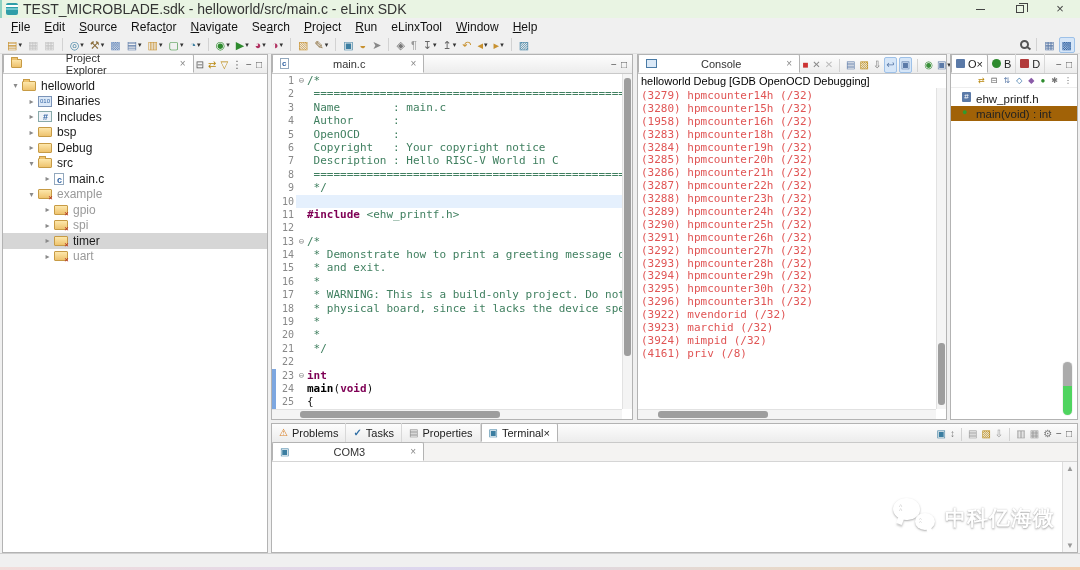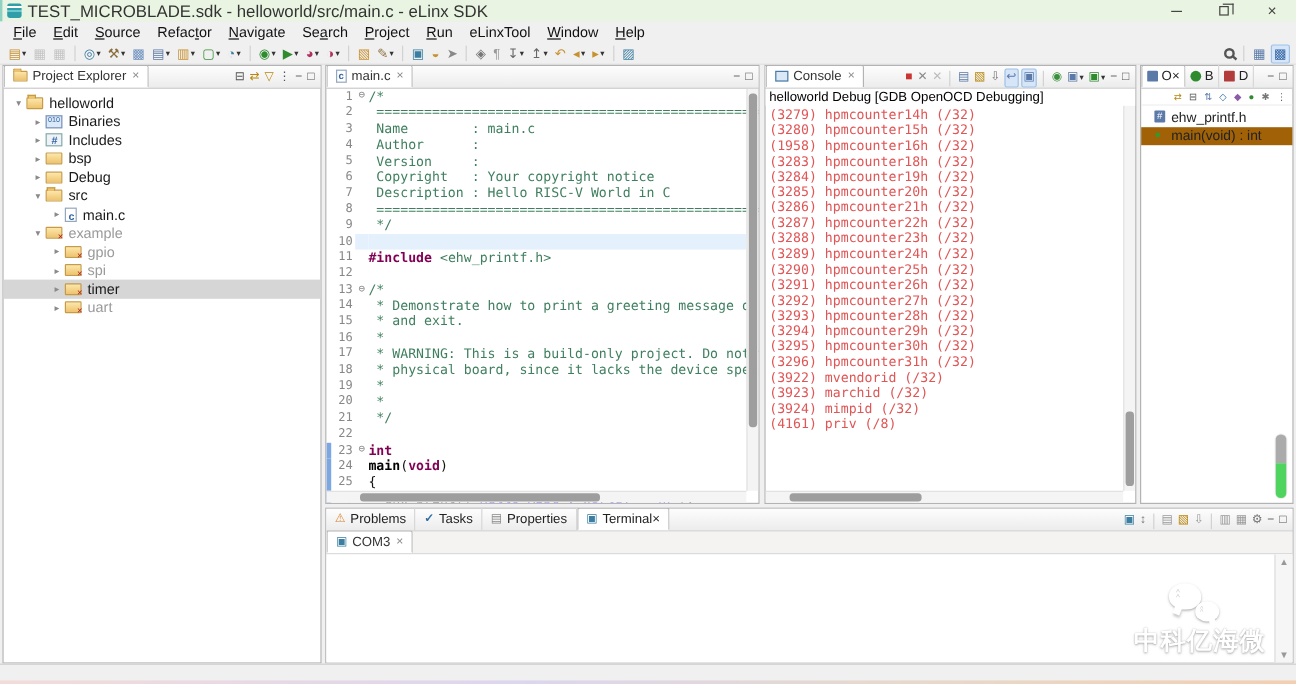--- a/index.html
+++ b/index.html
@@ -32,21 +32,21 @@
   .tbtn.dis .g{color:#c4c4c4 !important;}
   .tbtn.act{background:#d6e6f8;border:1px solid #9ec1e8;border-radius:2px;}
   .tb-sep{display:inline-block;width:1px;height:13px;background:#d2d2d2;margin:0 4px;}
   .icss-search{width:9px;height:9px;border:2px solid #555;border-radius:50%;position:relative;display:inline-block;}
   .icss-search::after{content:'';position:absolute;width:5px;height:2px;background:#555;transform:rotate(40deg);right:-4px;bottom:-2px;}
 
   
   .panel{position:absolute;background:#fff;border:1px solid #b3b3b3;}
   .tabrow{height:19px;background:linear-gradient(#fdfdfd,#ececec);border-bottom:1px solid #c9c9c9;display:flex;align-items:flex-end;}
   .tab{display:flex;align-items:center;height:19px;padding:0 7px;font-size:11px;color:#333;border-right:1px solid #d8d8d8;}
-  .tab.sel{background:#fff;border:1px solid #b3b3b3;border-bottom:1px solid #fff;border-radius:2px 2px 0 0;}
+  .tab.sel{background:#fff;border:1px solid #b3b3b3;border-bottom:1px solid #fff;border-radius:2px 2px 0 0;gap:40px;}
   .tab .tx{margin-left:5px;color:#888;font-size:10px;}
   .panel-icons{margin-left:auto;display:flex;align-items:center;padding-right:3px;}
   .panel-icons .tbtn{padding:0 1px;}
   .panel-icons .g{font-size:10px;}
 
   
   #explorer{left:2px;top:54px;width:266px;height:499px;}
   .tic{display:inline-block;margin-right:4px;}
   .tic-explorer{width:12px;height:9px;background:linear-gradient(#fce4a6,#edc16d);border:1px solid #c79b45;border-radius:1px;position:relative;}
   .tic-explorer::before{content:'';position:absolute;left:-1px;top:-3px;width:5px;height:2px;background:#edc16d;border:1px solid #c79b45;border-bottom:none;border-radius:1px 1px 0 0;}
@@ -124,21 +124,21 @@
   .bic-tasks::before{content:'✓';color:#2e6da4;font-weight:bold;}
   .bic-properties::before{content:'▤';color:#888;}
   .bic-terminal::before{content:'▣';color:#3b7ea1;}
   .bic-com::before{content:'▣';color:#3b7ea1;}
   .com-row{height:19px;background:#f4f3f2;border-bottom:1px solid #d5d5d5;display:flex;align-items:flex-end;}
   .terminal-content{position:relative;height:90px;background:#fff;}
   .t-scroll{position:absolute;right:0;top:0;bottom:0;width:15px;background:#f6f6f6;border-left:1px solid #ddd;display:flex;flex-direction:column;justify-content:space-between;align-items:center;padding:2px 0;}
   .t-arrow{font-size:8px;color:#999;}
 
   
-  .wm{position:absolute;right:22px;bottom:4px;display:flex;align-items:center;flex-direction:column;}
+  .wm{position:absolute;right:22px;bottom:20px;display:flex;align-items:flex-end;}
   .wm-icon{width:44px;height:36px;position:relative;margin-right:8px;}
   .wm-b1{position:absolute;left:0;top:2px;width:27px;height:22px;background:#fff;border-radius:50% 50% 46% 50%;box-shadow:0 1px 2px rgba(110,110,110,.55);}
   .wm-b1::after{content:'';position:absolute;left:4px;bottom:-4px;width:6px;height:6px;background:#fff;transform:rotate(22deg);box-shadow:1px 2px 2px rgba(110,110,110,.35);}
   .wm-b2{position:absolute;right:2px;bottom:2px;width:20px;height:17px;background:#fff;border-radius:50%;box-shadow:0 1px 2px rgba(110,110,110,.55);}
   .wm-b2::after{content:'';position:absolute;right:3px;bottom:-3px;width:5px;height:5px;background:#fff;transform:rotate(-20deg);}
   .wm-eyes{position:absolute;left:6px;top:7px;width:14px;height:4px;color:#cfcfcf;font-size:7px;letter-spacing:3px;line-height:4px;}
   .wm-eyes2{position:absolute;right:6px;bottom:8px;width:10px;height:3px;color:#d5d5d5;font-size:6px;letter-spacing:2px;line-height:3px;}
   .wm-text{font-size:21px;color:#fff;letter-spacing:1px;text-shadow:0 1px 2px rgba(105,105,105,.55),0 0 1px rgba(130,130,130,.4);font-weight:bold;}
 
   
@@ -408,21 +408,21 @@
             <span class="g" style="color: rgb(85, 85, 85);">□</span>
           </span>
         </div>
     </div>
     <div class="editor-body">
       <div id="code" style="margin-right:10px;">
           <div class="cl"><span class="cbar"></span><span class="lnum">1</span><span class="fold">⊖</span><span class="ctext"><span class="tk-cm">/*</span></span></div>
           <div class="cl"><span class="cbar"></span><span class="lnum">2</span><span class="fold"></span><span class="ctext"><span class="tk-cm"> ============================================================================</span></span></div>
           <div class="cl"><span class="cbar"></span><span class="lnum">3</span><span class="fold"></span><span class="ctext"><span class="tk-cm"> Name        : main.c</span></span></div>
           <div class="cl"><span class="cbar"></span><span class="lnum">4</span><span class="fold"></span><span class="ctext"><span class="tk-cm"> Author      :</span></span></div>
-          <div class="cl"><span class="cbar"></span><span class="lnum">5</span><span class="fold"></span><span class="ctext"><span class="tk-cm"> Version     :</span></span></div>
+          <div class="cl"><span class="cbar"></span><span class="lnum">5</span><span class="fold"></span><span class="ctext"><span class="tk-cm"> OpenOCD     :</span></span></div>
           <div class="cl"><span class="cbar"></span><span class="lnum">6</span><span class="fold"></span><span class="ctext"><span class="tk-cm"> Copyright   : Your copyright notice</span></span></div>
           <div class="cl"><span class="cbar"></span><span class="lnum">7</span><span class="fold"></span><span class="ctext"><span class="tk-cm"> Description : Hello RISC-V World in C</span></span></div>
           <div class="cl"><span class="cbar"></span><span class="lnum">8</span><span class="fold"></span><span class="ctext"><span class="tk-cm"> ============================================================================</span></span></div>
           <div class="cl"><span class="cbar"></span><span class="lnum">9</span><span class="fold"></span><span class="ctext"><span class="tk-cm"> */</span></span></div>
           <div class="cl hl"><span class="cbar"></span><span class="lnum">10</span><span class="fold"></span><span class="ctext"></span></div>
           <div class="cl"><span class="cbar"></span><span class="lnum">11</span><span class="fold"></span><span class="ctext"><span class="tk-pp">#include</span><span class="tk-pl"> </span><span class="tk-inc">&lt;ehw_printf.h&gt;</span></span></div>
           <div class="cl"><span class="cbar"></span><span class="lnum">12</span><span class="fold"></span><span class="ctext"></span></div>
           <div class="cl"><span class="cbar"></span><span class="lnum">13</span><span class="fold">⊖</span><span class="ctext"><span class="tk-cm">/*</span></span></div>
           <div class="cl"><span class="cbar"></span><span class="lnum">14</span><span class="fold"></span><span class="ctext"><span class="tk-cm"> * Demonstrate how to print a greeting message on the console</span></span></div>
           <div class="cl"><span class="cbar"></span><span class="lnum">15</span><span class="fold"></span><span class="ctext"><span class="tk-cm"> * and exit.</span></span></div>

